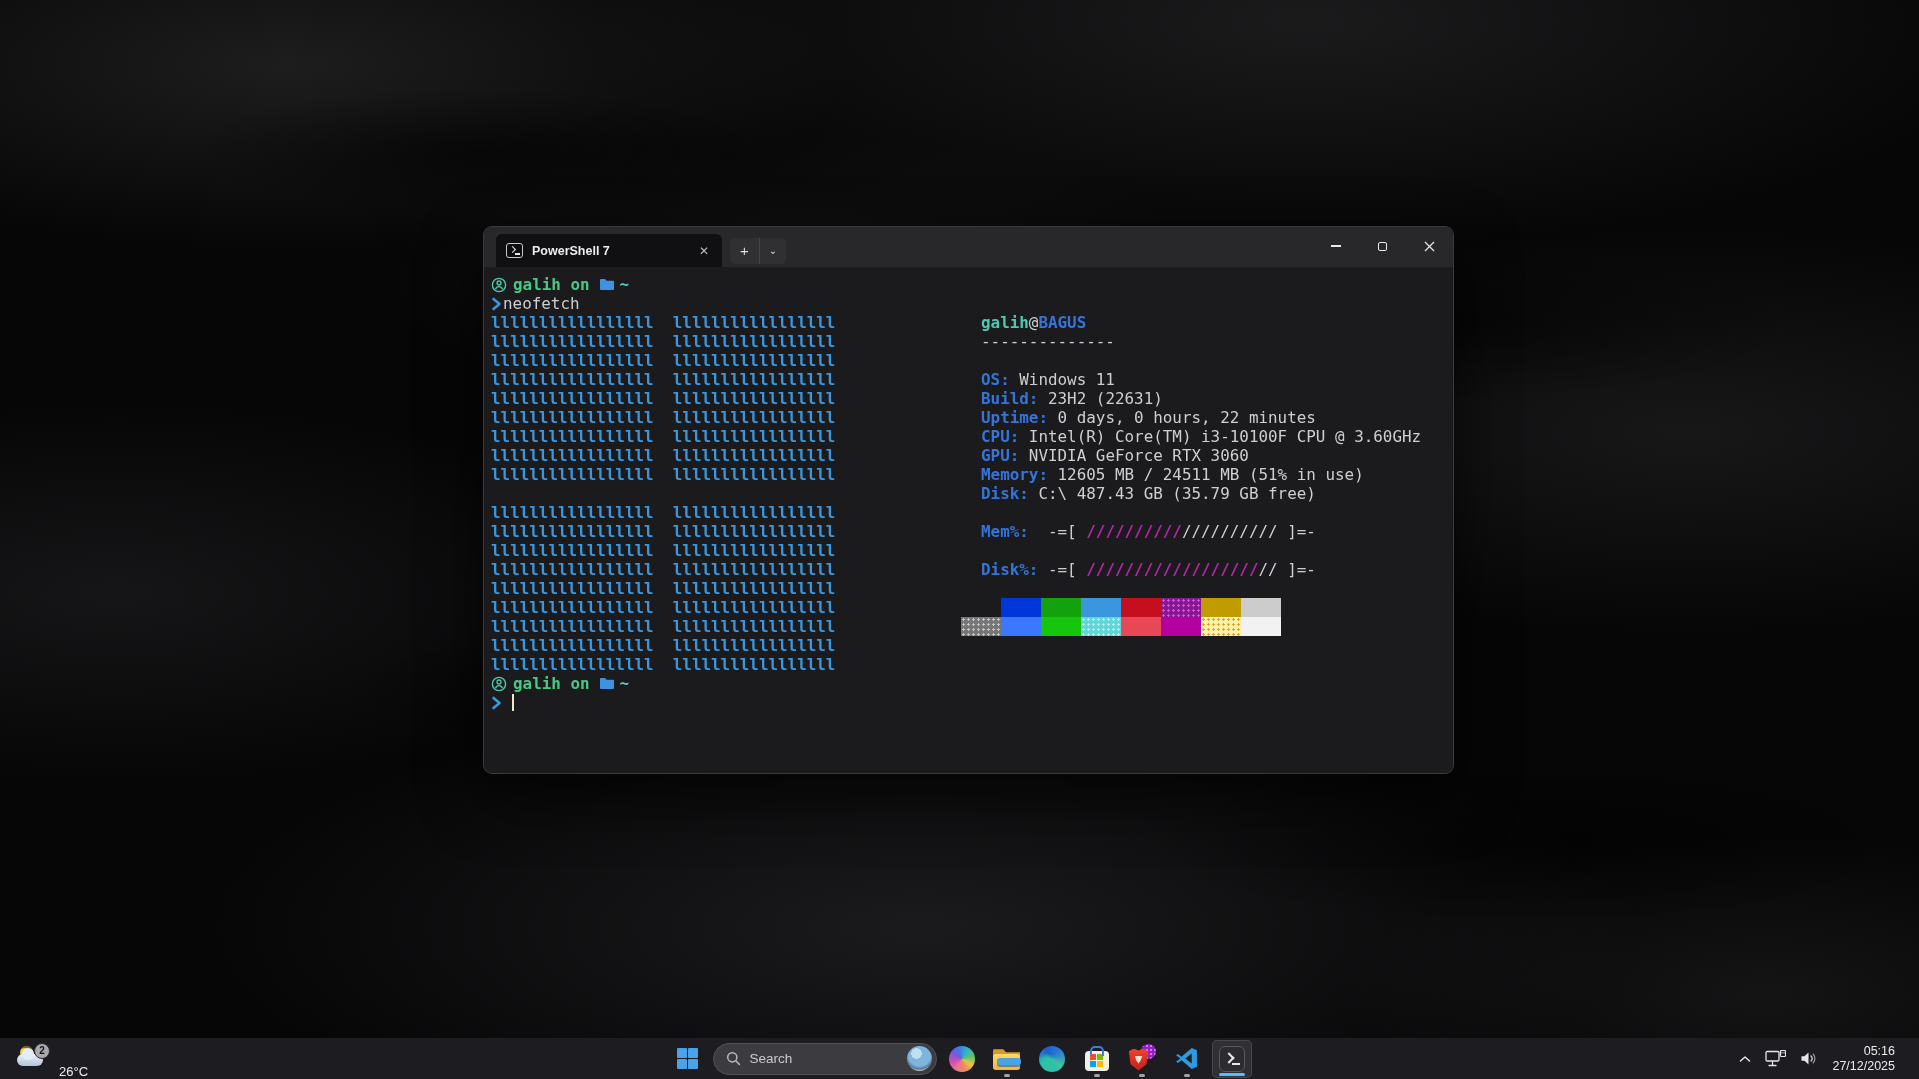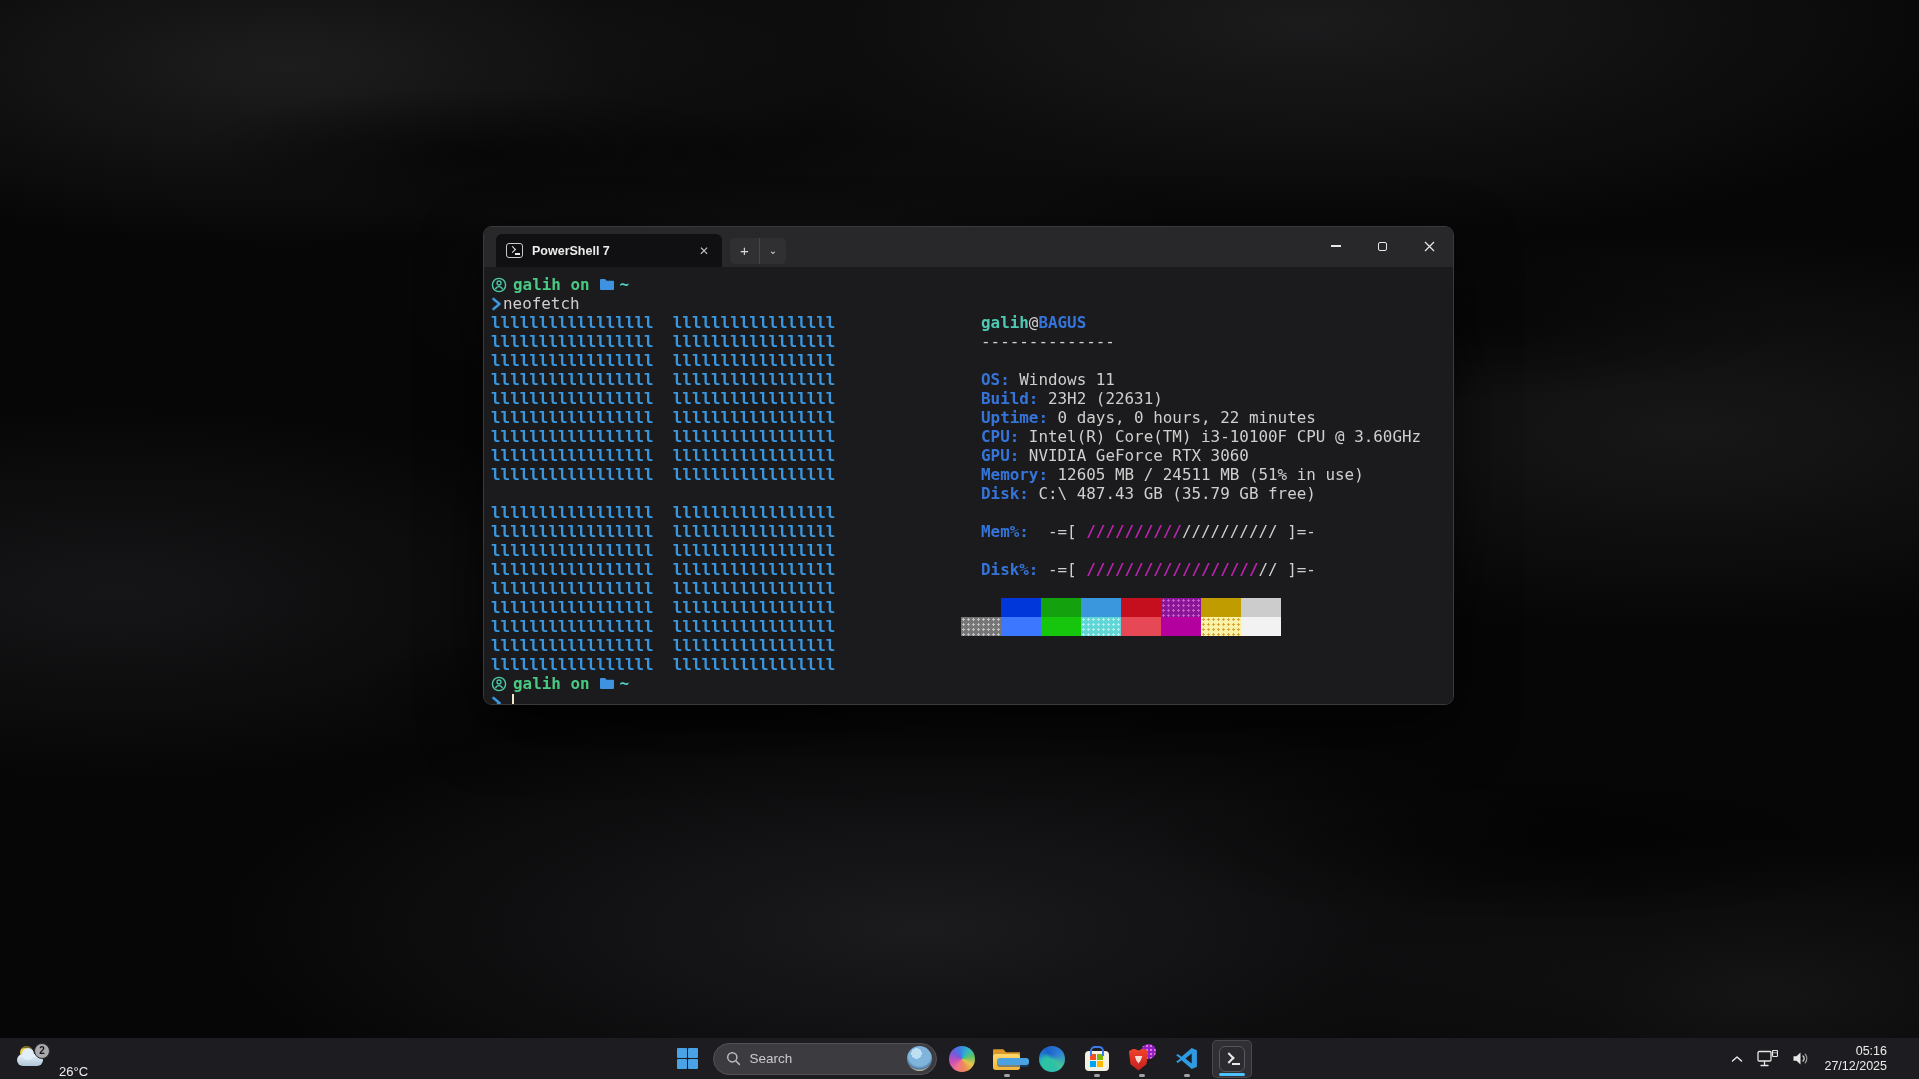--- a/index.html
+++ b/index.html
@@ -18,21 +18,21 @@
       radial-gradient(700px 260px at 92% 92%, rgba(44,44,46,.38), transparent 60%),
       #060607; }
   .desktop::before { content:""; position:absolute; inset:0;
     background:
       radial-gradient(420px 90px at 25% 14%, rgba(0,0,0,.55), transparent 70%),
       radial-gradient(520px 110px at 75% 30%, rgba(0,0,0,.5), transparent 70%),
       radial-gradient(480px 100px at 35% 64%, rgba(0,0,0,.5), transparent 70%),
       radial-gradient(560px 120px at 80% 78%, rgba(0,0,0,.5), transparent 70%); }
 
   
-  .win { position:absolute; left:483px; top:226px; width:971px; height:479px;
+  .win { position:absolute; left:483px; top:226px; width:971px; height:548px;
     background:#1B1B1D; border:1px solid #3A3A3C; border-radius:9px;
     box-shadow:0 22px 60px rgba(0,0,0,.65); overflow:hidden; }
   .titlebar { height:40px; background:#28282A; display:flex; align-items:flex-end; }
   .tab { width:226px; height:33px; margin-left:12px; background:#101012;
     border-radius:6px 6px 0 0; display:flex; align-items:center; gap:9px;
     padding:0 10px; }
   .tab-title { flex:1; color:#ECECEC; font-size:12.5px; font-weight:bold; }
   .tab-close { color:#BDBDBD; font-size:12px; width:16px; text-align:center; border-radius:3px; }
   .ps-ico { width:17px; height:15px; border:1px solid #C9C9C9; border-radius:3px;
     background:#0D0D0F; position:relative; flex:none; }
@@ -145,21 +145,21 @@
     clip-path:polygon(50% 100%, 10% 72%, 2% 12%, 26% 0, 50% 9%, 74% 0, 98% 12%, 90% 72%); }
   .brave-shield::after { content:""; position:absolute; left:6px; top:7px; width:8px; height:8px;
     background:#F6EFE6; clip-path:polygon(0 0, 100% 0, 78% 60%, 50% 100%, 22% 60%); opacity:.9; }
   .ico-terminal { width:26px; height:26px; background:#2C2C30; border:1px solid #58585E;
     border-radius:6px; position:relative; }
   .ico-terminal::before { content:""; position:absolute; left:5px; top:7px; width:6px; height:6px;
     border-right:2px solid #E8E8E8; border-top:2px solid #E8E8E8; transform:rotate(45deg); }
   .ico-terminal::after { content:""; position:absolute; right:4px; bottom:6px; width:8px; height:2px; background:#E8E8E8; }
 
   .tray { position:absolute; right:0; top:0; height:41px; display:flex; align-items:center;
-    gap:14px; padding-right:32px; }
+    gap:14px; padding-right:24px; }
   .tray svg { display:block; }
   .clock { display:flex; flex-direction:column; align-items:flex-end; color:#ECECEC;
     font-size:12.5px; line-height:15px; }
 </style>
 </head>
 <body>
 
 <div class="desktop"></div>
 
 <div class="win">

